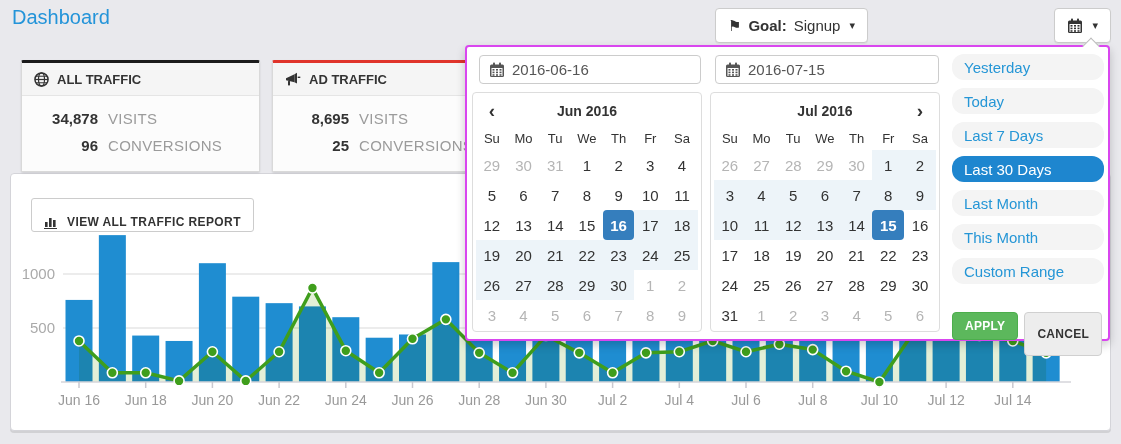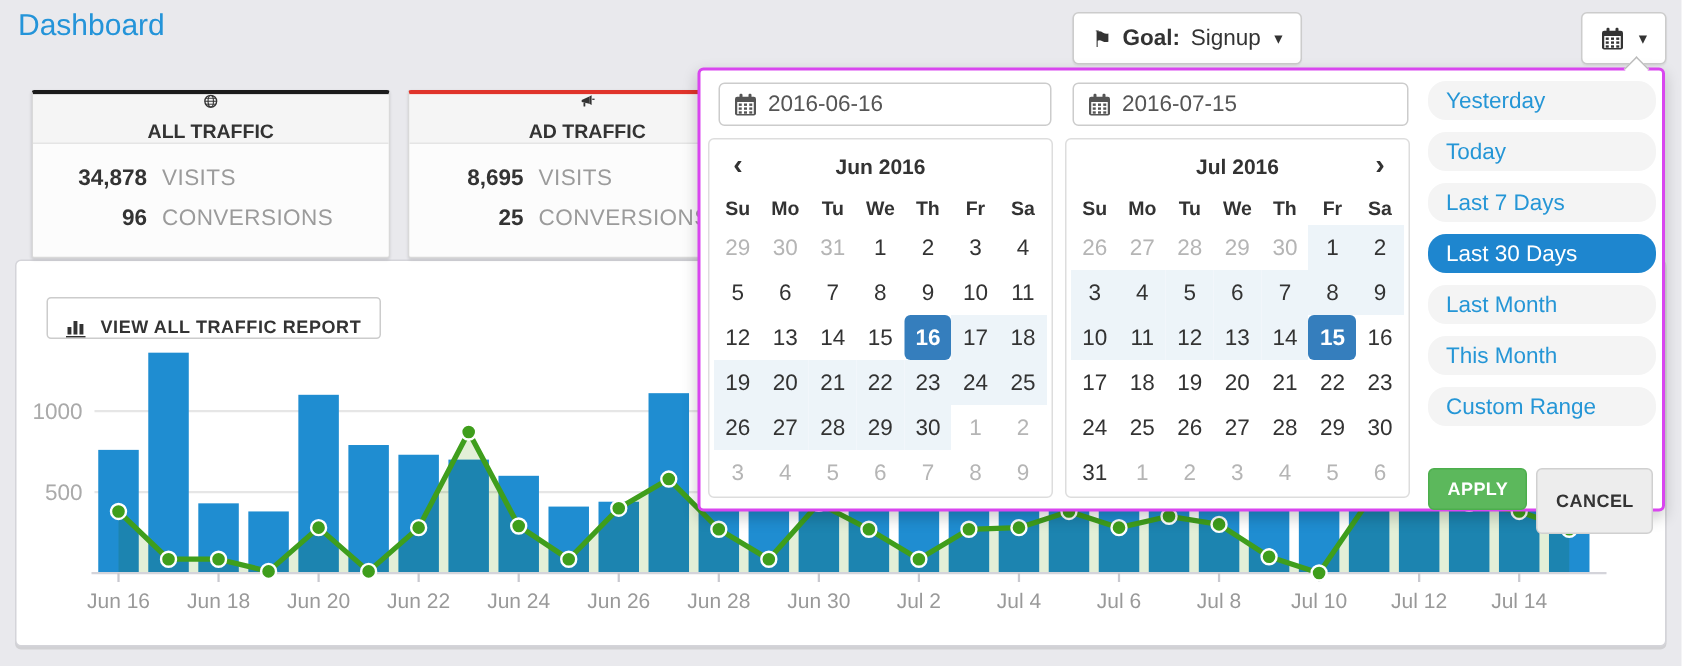--- a/index.html
+++ b/index.html
@@ -29,36 +29,36 @@
   .card {
     position:absolute; top:60px; width:239px; background:#fdfdfd;
     border:1px solid #d9d9d9; border-top:3px solid #000; border-radius:2px;
     box-shadow:0 1px 2px rgba(0,0,0,.12); z-index:5;
   }
   .card-all { left:21px; }
   .card-ad  { left:272px; }
   .card-head {
     height:33px; background:#f5f5f5; border-bottom:1px solid #e5e5e5;
     display:flex; align-items:center; gap:8px; padding:0 12px;
-    font-size:13px; font-weight:bold; color:#333;flex-direction:column;
+    font-size:13px; font-weight:bold; color:#333;
   }
   .card-body { padding:9px 12px 12px; background:#fcfcfc; }
   .stat-row { display:flex; align-items:baseline; line-height:27px; font-size:15px; }
   .stat-val { width:64px; text-align:right; font-weight:bold; color:#333; }
   .stat-lab { margin-left:10px; color:#9b9b9b; letter-spacing:.3px; }
   
   .chart-panel {
     position:absolute; left:10px; top:173px; width:1101px; height:258px;
     background:#fff; border:1px solid #d4d4d9; border-radius:4px;
     box-shadow:0 2px 0 rgba(0,0,0,.10); z-index:1;
   }
   .report-btn {
     position:absolute; left:20px; top:24px; height:28px; background:#fff;
-    border:1px solid #ccc; border-radius:3px; display:flex; align-items:flex-end;
-    gap:8px; padding:0 12px; font-size:12px; font-weight:bold; color:#333;
+    border:1px solid #ccc; border-radius:3px; display:flex; align-items:flex-start;
+    gap:8px; padding:16px 12px; font-size:12px; font-weight:bold; color:#333;
     letter-spacing:.4px; cursor:pointer; z-index:3;
   }
   .chart-svg { position:absolute; left:0; top:0; }
   
   .drp {
     position:absolute; left:465px; top:45px; width:645px; height:296px;
     background:#fff; border:2px solid #d946ef; border-radius:4px;
     box-shadow:0 4px 10px rgba(0,0,0,.2); z-index:20;
   }
   .drp-arrow {
@@ -82,21 +82,21 @@
   .cal-head { position:relative; height:30px; display:flex; align-items:center; justify-content:center; }
   .cal-month { font-size:14px; font-weight:bold; color:#333; }
   .cal-nav {
     position:absolute; top:0; width:28px; height:30px; display:flex; align-items:center;
     justify-content:center; font-size:19px; font-weight:bold; color:#333; cursor:pointer;
   }
   .nav-prev { left:2px; } .nav-next { right:2px; }
   .cal-grid { display:grid; grid-template-columns:repeat(7,31.7px); }
   .dow {
     height:24px; display:flex; align-items:center; justify-content:center;
-    font-size:13px; font-weight:bold; color:#333;
+    font-size:13px; font-weight:normal; color:#333;
   }
   .day {
     height:30px; display:flex; align-items:center; justify-content:center;
     font-size:15px; color:#333; cursor:pointer;
   }
   .day.off { color:#b5b5b5; }
   .day.in  { background:#edf4f9; }
   .day.sel { background:#357ebd; color:#fff; font-weight:bold; border-radius:4px; }
   
   .ranges { position:absolute; left:485px; top:7px; width:152px; }

